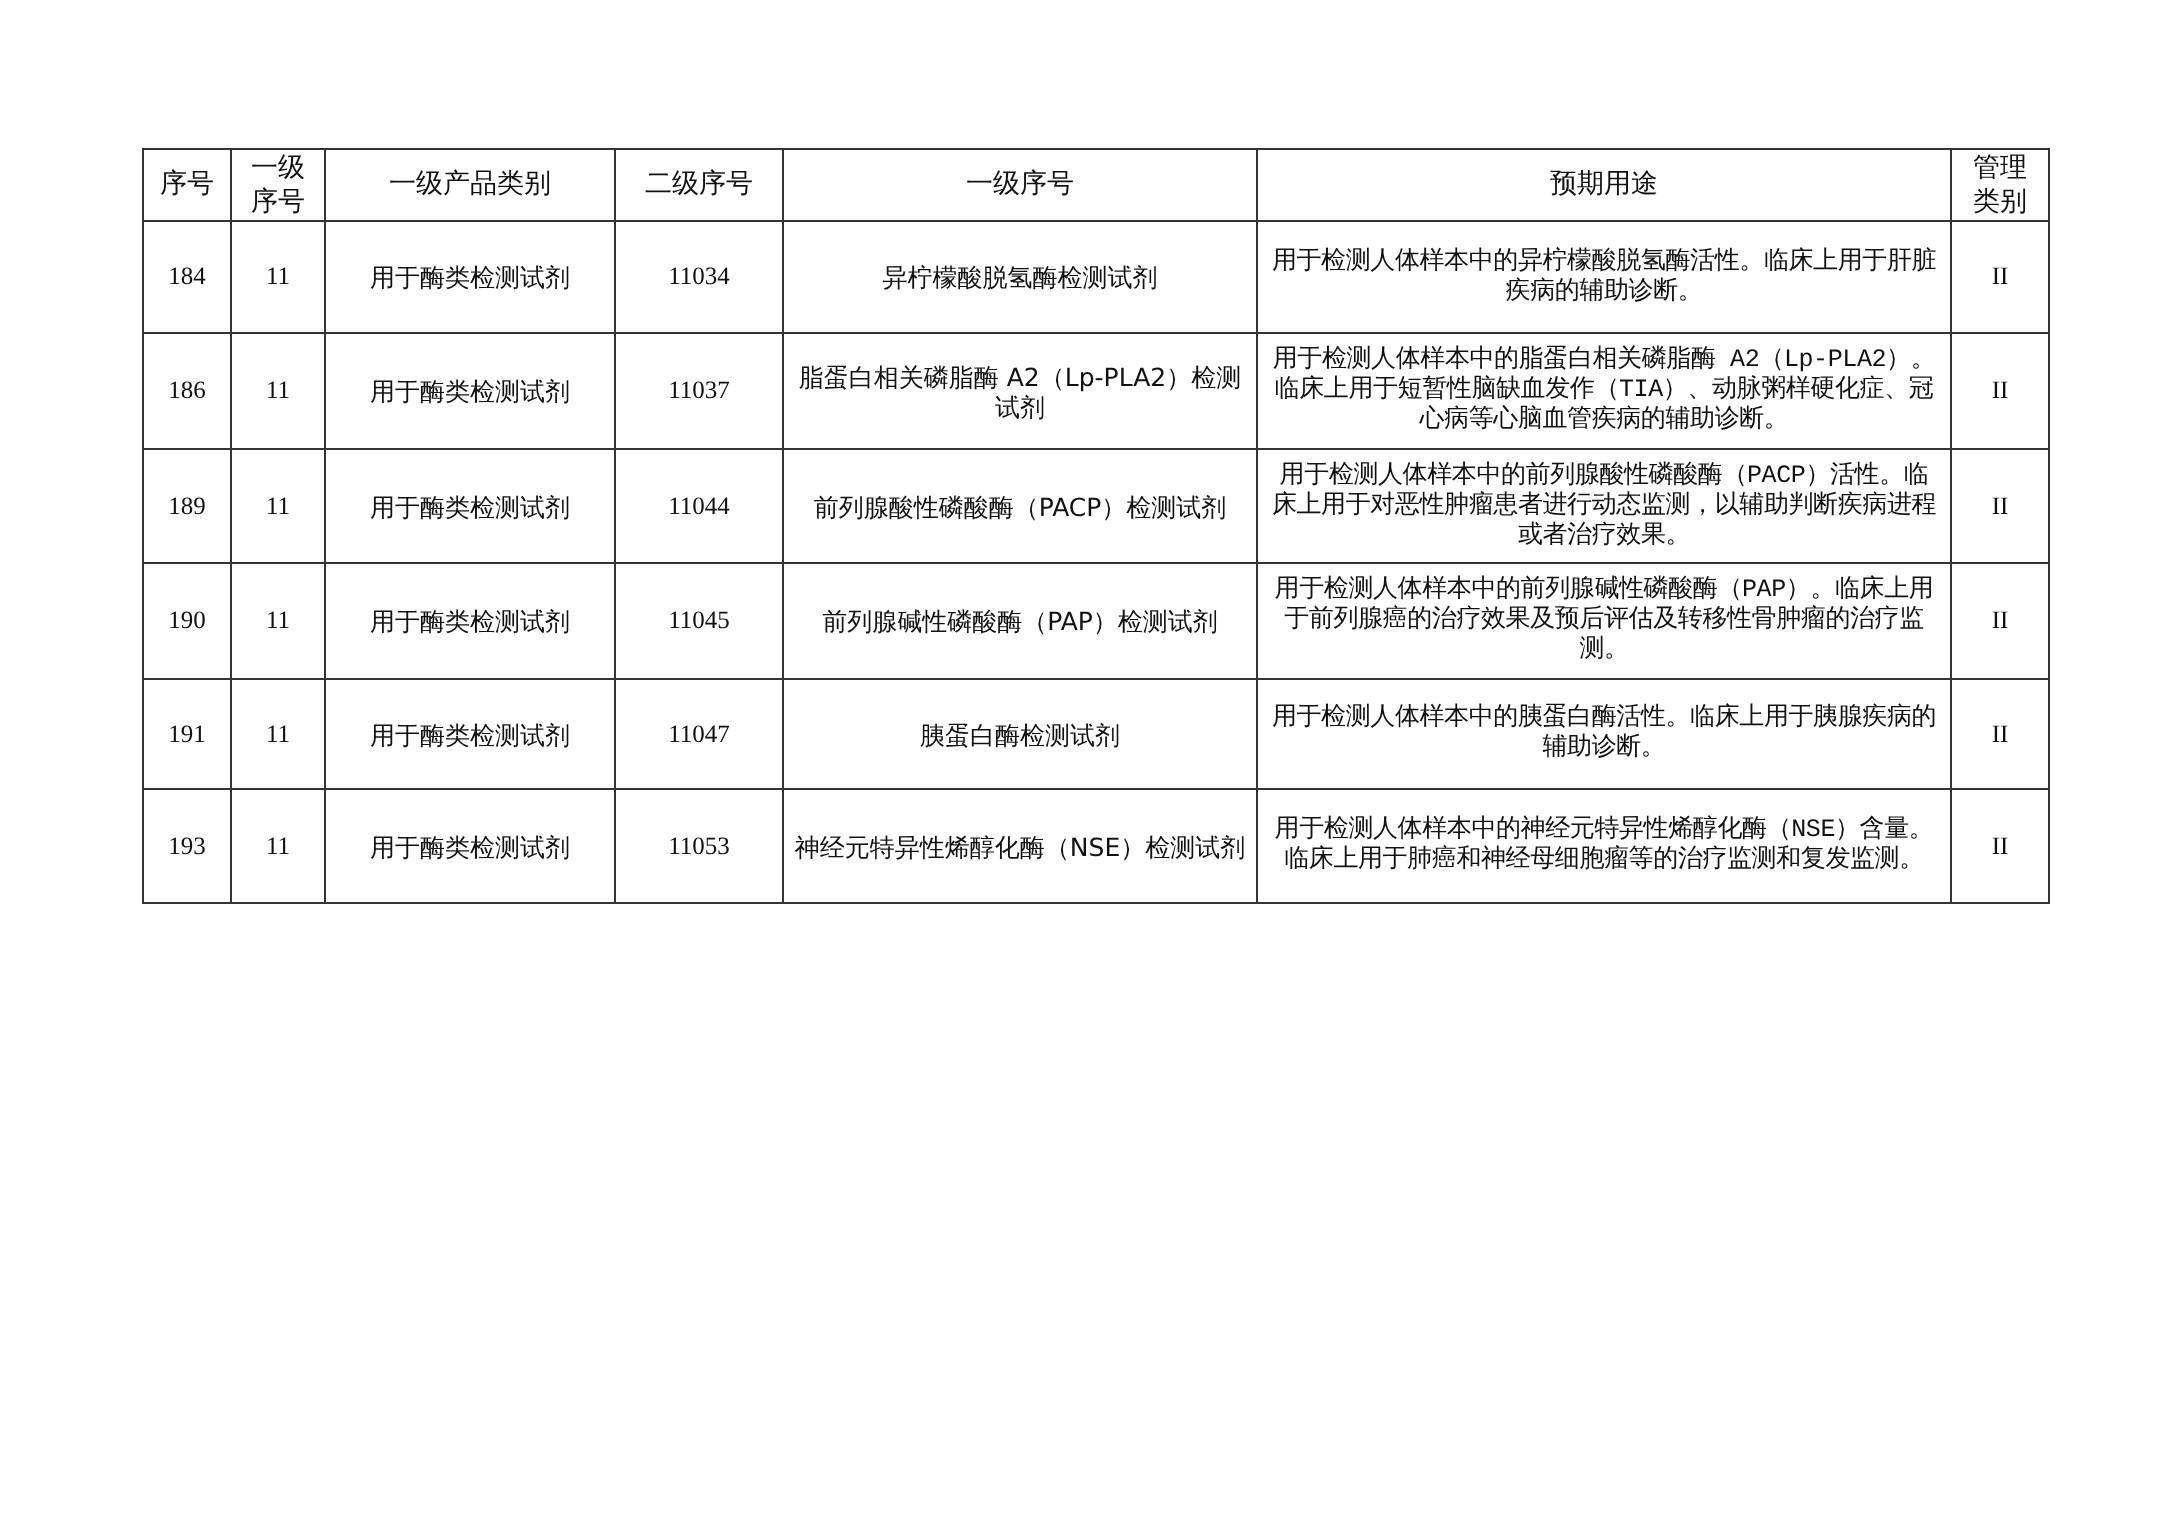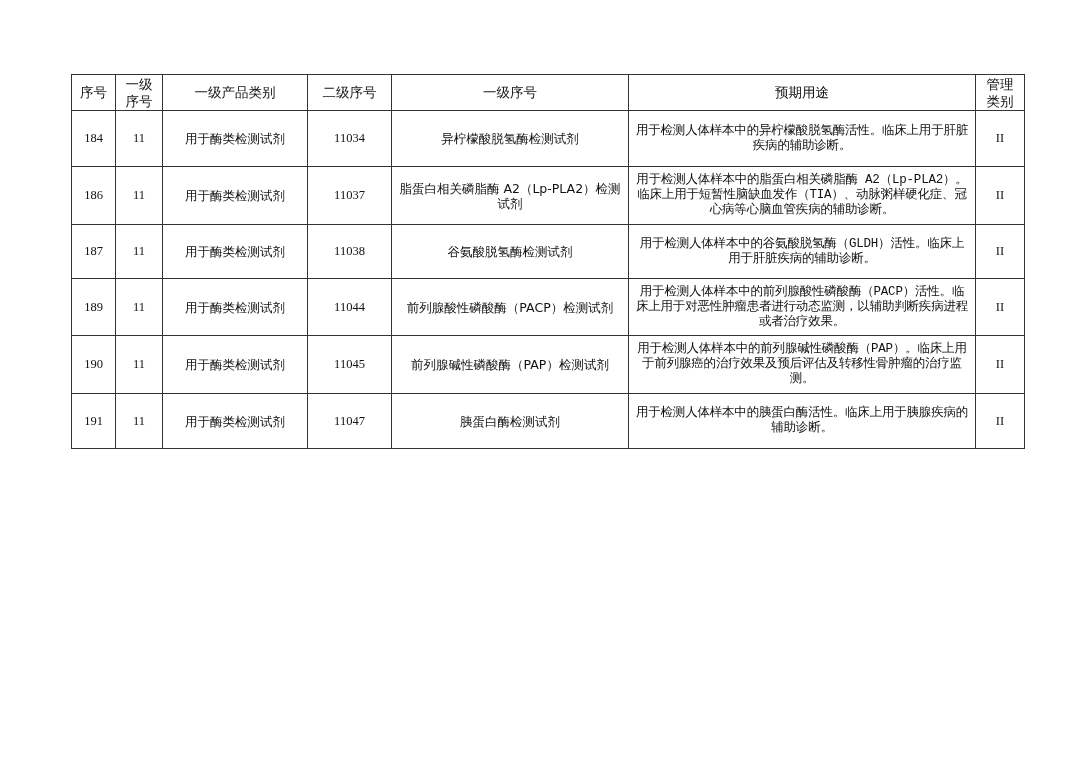--- a/index.html
+++ b/index.html
@@ -68,29 +68,20 @@
   <tr style="height: 58px;">
     <td class="c-num">186</td>
     <td class="c-l1">11</td>
     <td class="c-cat">用于酶类检测试剂</td>
     <td class="c-l2">11037</td>
     <td class="c-name">脂蛋白相关磷脂酶 A2（Lp-PLA2）检测试剂</td>
     <td class="c-use">用于检测人体样本中的脂蛋白相关磷脂酶 A2（Lp-PLA2）。临床上用于短暂性脑缺血发作（TIA）、动脉粥样硬化症、冠心病等心脑血管疾病的辅助诊断。</td>
     <td class="c-class">II</td>
   </tr>
 
-  <tr style="height: 54px;">
-    <td class="c-num">187</td>
-    <td class="c-l1">11</td>
-    <td class="c-cat">用于酶类检测试剂</td>
-    <td class="c-l2">11038</td>
-    <td class="c-name">谷氨酸脱氢酶检测试剂</td>
-    <td class="c-use">用于检测人体样本中的谷氨酸脱氢酶（GLDH）活性。临床上用于肝脏疾病的辅助诊断。</td>
-    <td class="c-class">II</td>
-  </tr>
 
 
   <tr style="height: 57px;">
     <td class="c-num">189</td>
     <td class="c-l1">11</td>
     <td class="c-cat">用于酶类检测试剂</td>
     <td class="c-l2">11044</td>
     <td class="c-name">前列腺酸性磷酸酶（PACP）检测试剂</td>
     <td class="c-use">用于检测人体样本中的前列腺酸性磷酸酶（PACP）活性。临床上用于对恶性肿瘤患者进行动态监测，以辅助判断疾病进程或者治疗效果。</td>
     <td class="c-class">II</td>
@@ -110,14 +101,23 @@
     <td class="c-num">191</td>
     <td class="c-l1">11</td>
     <td class="c-cat">用于酶类检测试剂</td>
     <td class="c-l2">11047</td>
     <td class="c-name">胰蛋白酶检测试剂</td>
     <td class="c-use">用于检测人体样本中的胰蛋白酶活性。临床上用于胰腺疾病的辅助诊断。</td>
     <td class="c-class">II</td>
   </tr>
 
 
+  <tr style="height: 57px;">
+    <td class="c-num">193</td>
+    <td class="c-l1">11</td>
+    <td class="c-cat">用于酶类检测试剂</td>
+    <td class="c-l2">11053</td>
+    <td class="c-name">神经元特异性烯醇化酶（NSE）检测试剂</td>
+    <td class="c-use">用于检测人体样本中的神经元特异性烯醇化酶（NSE）含量。临床上用于肺癌和神经母细胞瘤等的治疗监测和复发监测。</td>
+    <td class="c-class">II</td>
+  </tr>
 </tbody>
 </table>
 
 </body></html>

